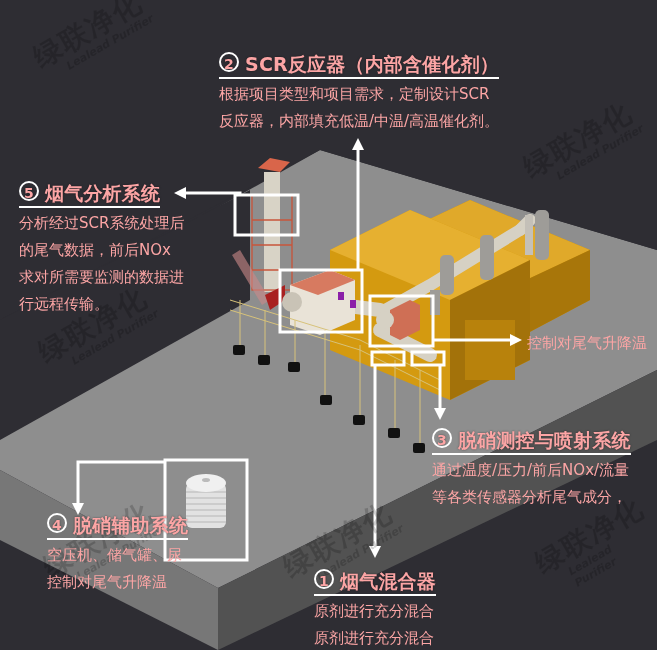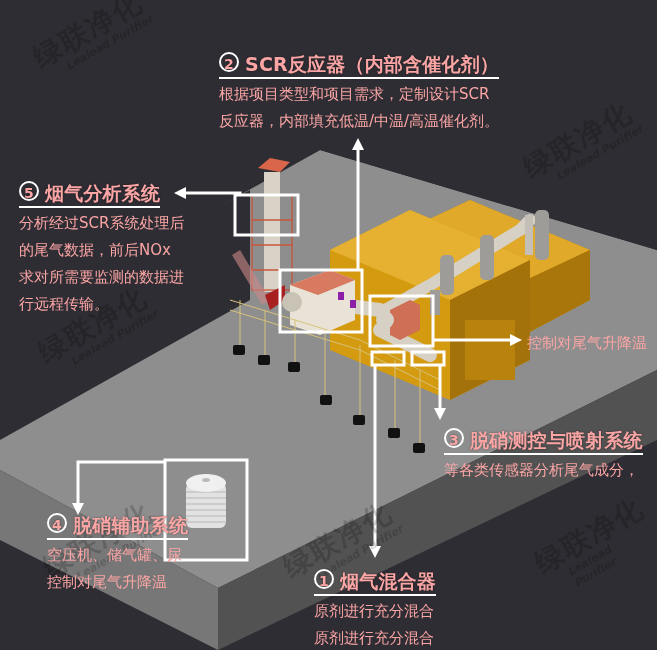--- a/index.html
+++ b/index.html
@@ -182,23 +182,24 @@
       <div>行远程传输。</div>
     </div>
   </div>
 
   <div class="callout" style="left:527px;top:328px;">
     <div class="desc">
       <div>控制对尾气升降温</div>
     </div>
   </div>
 
-  <div class="callout" style="left:432px;top:428px;margin-left:12px;">
+  <div class="callout" style="left:432px;top:428px;">
     <div class="title"><span class="num">3</span><span>脱硝测控与喷射系统</span></div>
     <div class="desc">
+      <div>通过温度/压力/前后NOx/流量</div>
       <div>等各类传感器分析尾气成分，</div>
     </div>
   </div>
 
   <div class="callout" style="left:3px;top:513px;margin-left:44px;">
     <div class="title"><span class="num">4</span><span>脱硝辅助系统</span></div>
     <div class="desc">
       <div>空压机、储气罐、尿</div>
       <div>控制对尾气升降温</div>
     </div>

